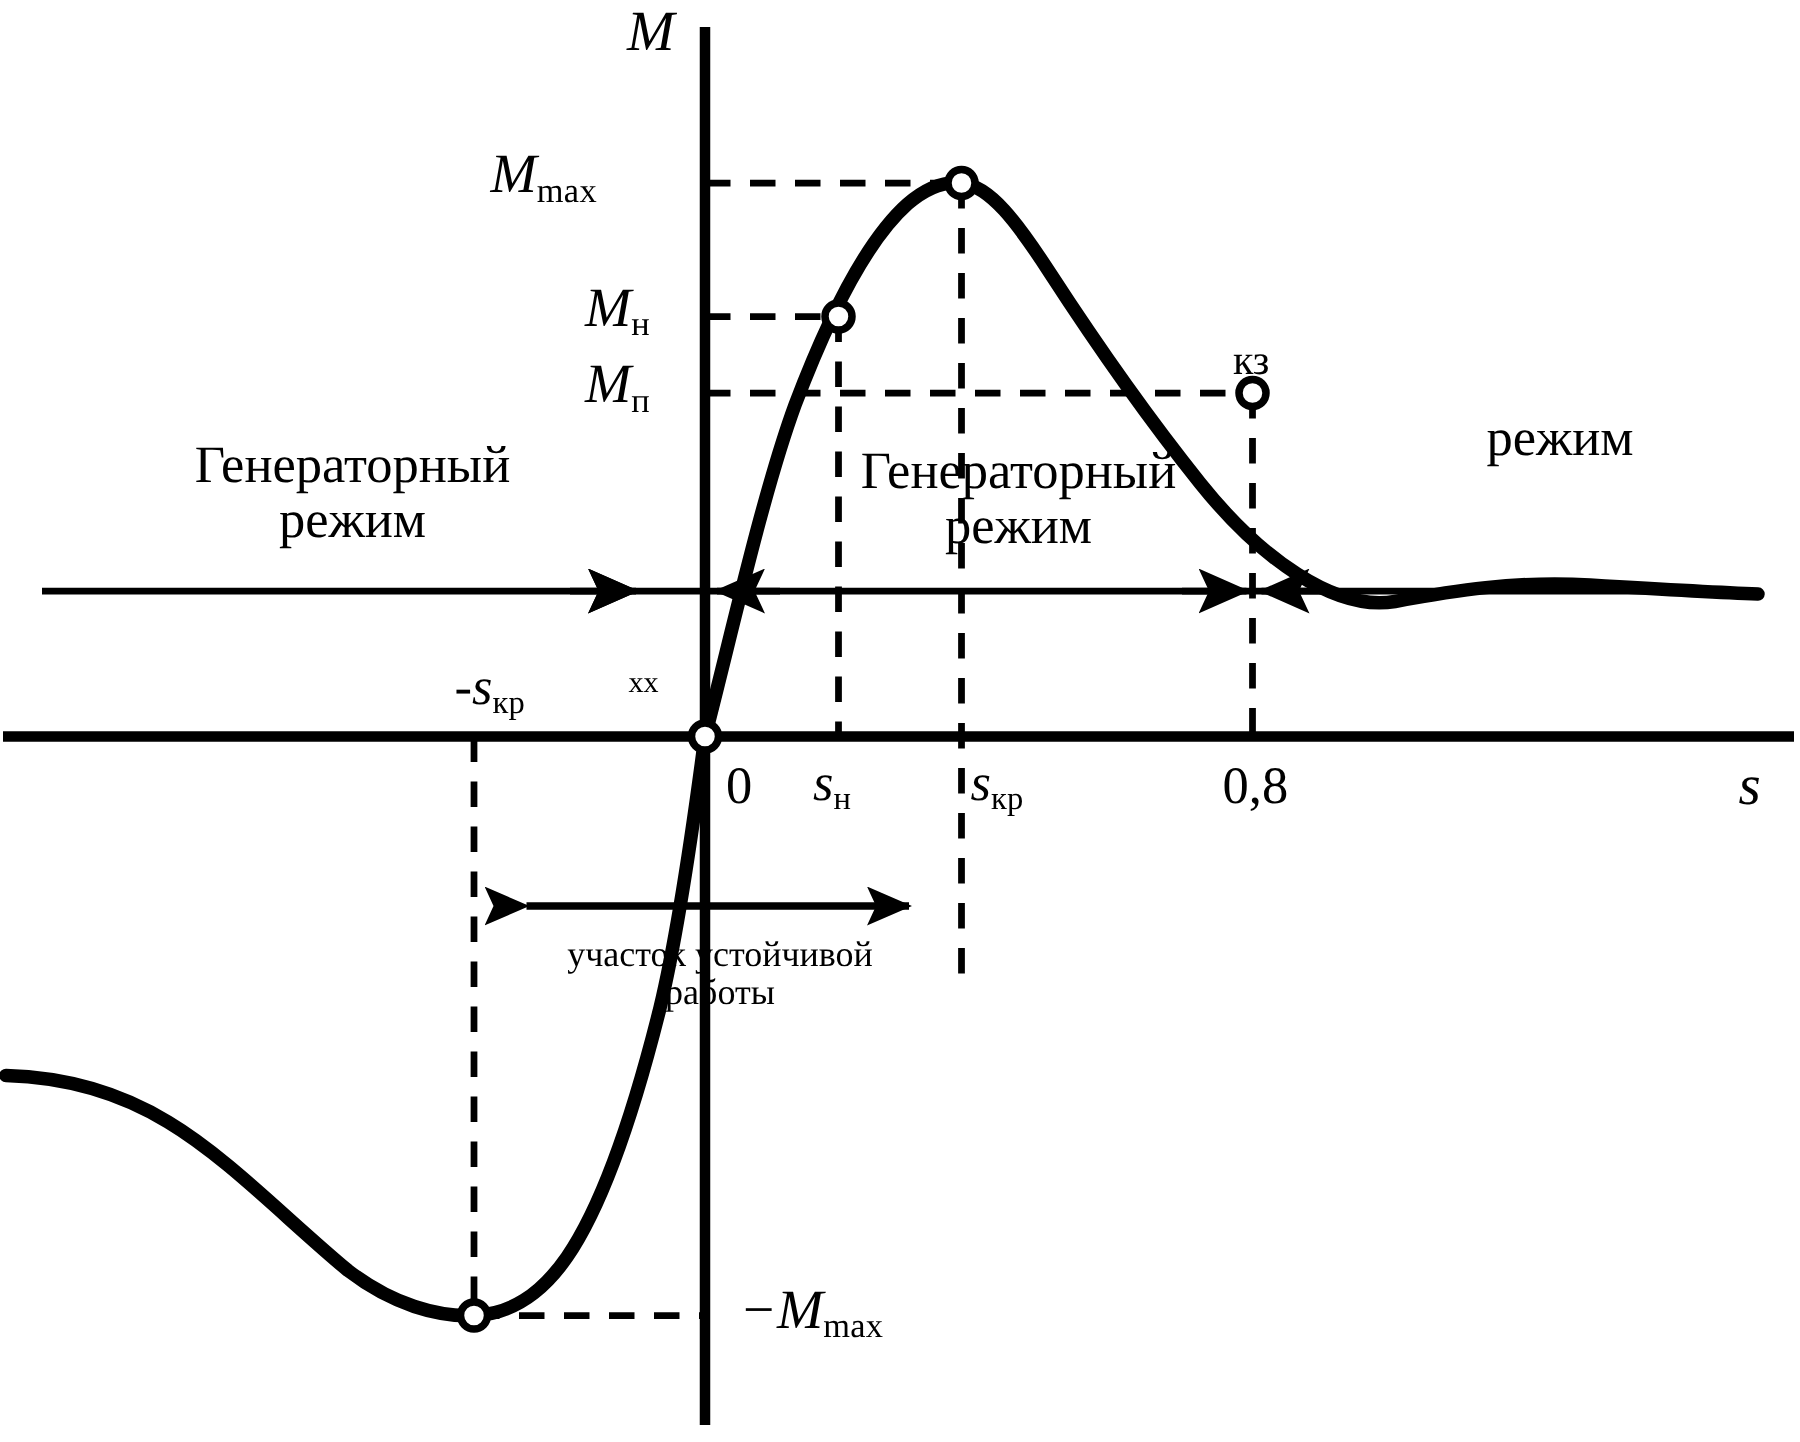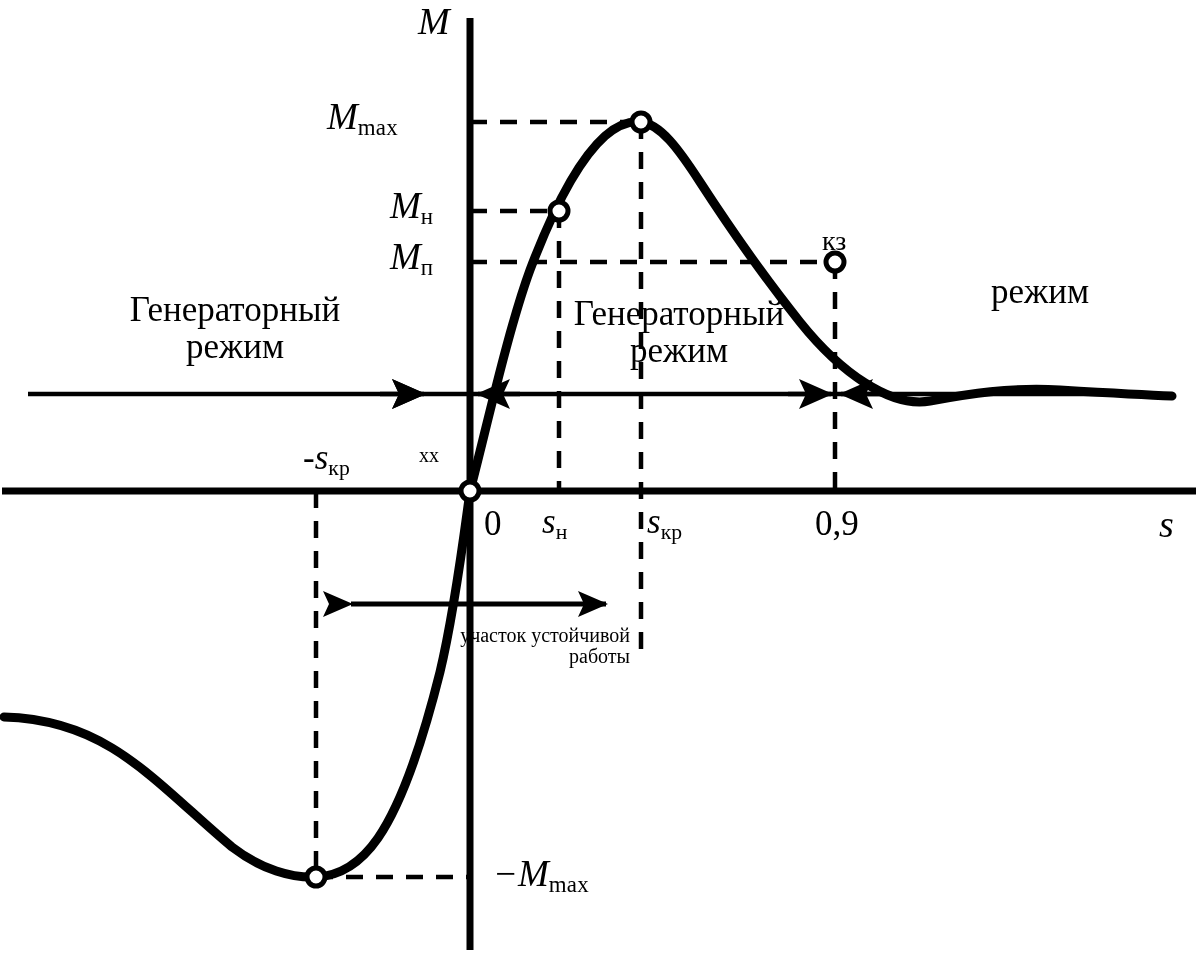--- a/index.html
+++ b/index.html
@@ -38,22 +38,22 @@
   }
   .regime {
     font-size: 35px;
     text-align: center;
     font-weight: 400;
   }
   .axis-var { font-size: 38px; font-style: italic; }
   .mlabel { font-size: 37px; }
   .tick { font-size: 35px; }
   .small-note {
-    font-size: 20px;
-    text-align: right;
+    font-size: 24px;
+    text-align: center;
   }
   .kz { font-size: 28px; }
   .xx { font-size: 20px; }
 </style>
 </head>
 <body>
 
 <div id="stage">
 
   <svg id="diagram" viewBox="0 0 1200 961">
@@ -164,21 +164,21 @@
   <div class="lbl tick" style="left:484px; top:506px;">0</div>
 
   <div class="lbl tick" style="left:542px; top:504px;">
     <span class="italic">s</span><span class="sub">н</span>
   </div>
 
   <div class="lbl tick" style="left:620px; top:504px;margin-left:27px;">
     <span class="italic">s</span><span class="sub">кр</span>
   </div>
 
-  <div class="lbl tick" style="left:815px; top:506px;">0,9</div>
+  <div class="lbl tick" style="left:815px; top:506px;">0,8</div>
 
   <div class="lbl regime" style="left:85px; top:292px; width:300px;">
     <div>Генераторный</div>
     <div>режим</div>
   </div>
 
   <div class="lbl regime" style="left:529px; top:296px; width:300px;">
     <div>Генераторный</div>
     <div>режим</div>
   </div>

